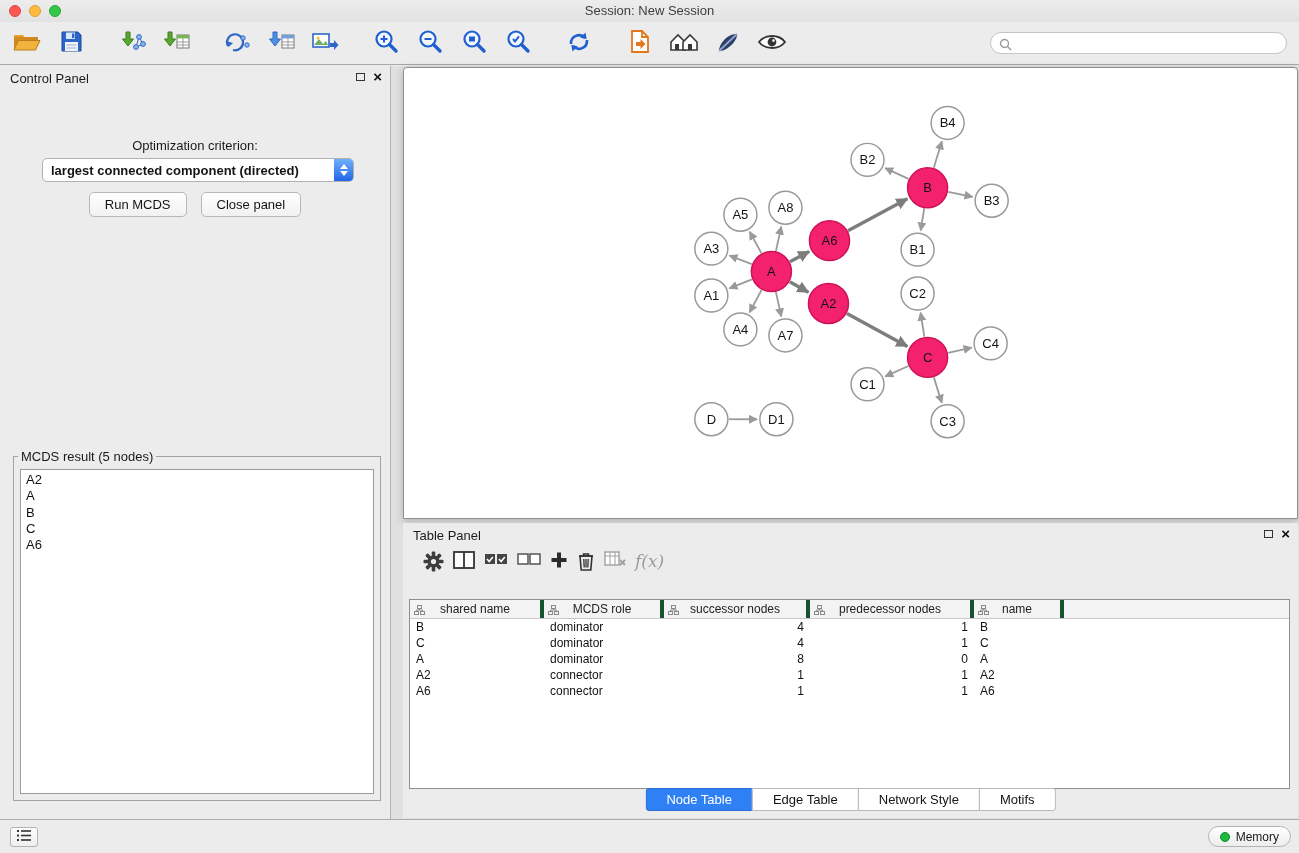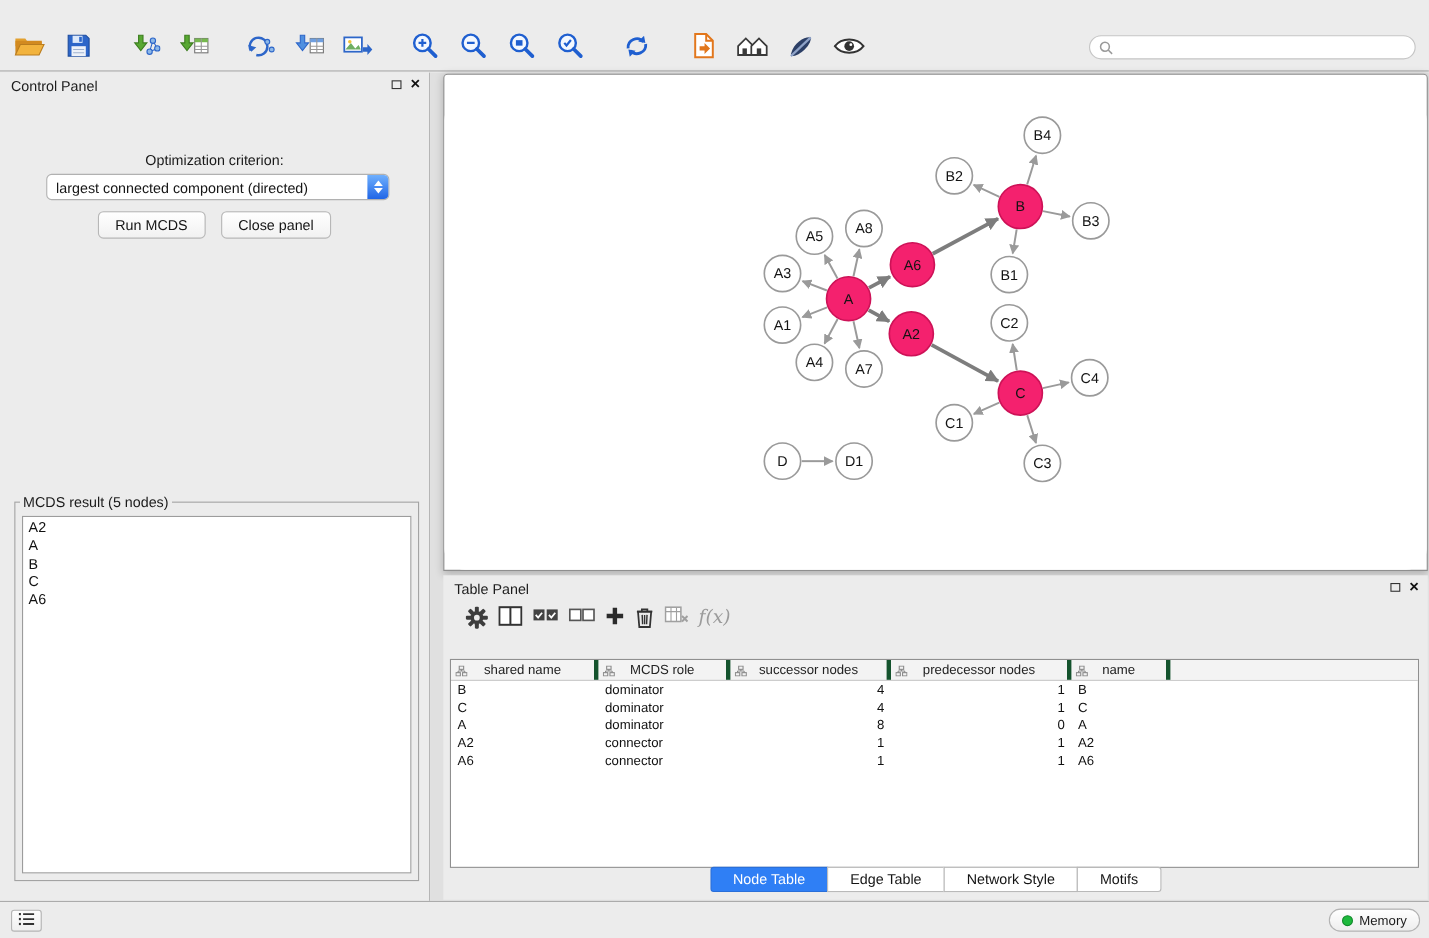--- a/index.html
+++ b/index.html
@@ -43,21 +43,21 @@
   .close-icon { font-size:15px; font-weight:bold; color:#111; line-height:14px; }
 
   
   .cp-tabs { position:absolute; top:31px; left:50%; transform:translateX(-50%); display:flex;
              border:1px solid #b6b6b6; border-radius:5px; overflow:hidden; background:#fbfbfb; }
   .cp-tab { font-size:13px; color:#1e1e1e; padding:4px 14px; border-left:1px solid #d2d2d2; }
   .cp-tab:first-child { border-left:none; }
   .cp-tab.active { background:#2f7ff5; color:#fff; }
   .cp-opt-label { position:absolute; top:72px; width:100%; text-align:center; font-size:13px; color:#1a1a1a; }
   .cp-dropdown { position:absolute; top:92px; left:42px; right:36px; height:24px; background:#fff;
-                 border:1px solid #b1b1b1; border-radius:5px; display:flex; align-items:center; }
+                 border:1px solid #b1b1b1; border-radius:5px; display:flex; align-items:center;font-weight:bold; }
   .cp-dropdown .dd-value { flex:1; font-size:13px; color:#151515; padding-left:8px; white-space:nowrap; overflow:hidden; }
   .dd-stepper { width:19px; height:100%; background:linear-gradient(#6fb0fe,#2065e6); border-radius:0 4px 4px 0;
                 display:flex; flex-direction:column; align-items:center; justify-content:center; gap:2px; }
   .dd-up { width:0; height:0; border-left:4px solid transparent; border-right:4px solid transparent; border-bottom:5px solid #fff; }
   .dd-down { width:0; height:0; border-left:4px solid transparent; border-right:4px solid transparent; border-top:5px solid #fff; }
   .cp-buttons { position:absolute; top:126px; width:100%; display:flex; justify-content:center; gap:14px; }
   .cp-btn { font-family:"Liberation Sans",sans-serif; font-size:13px; color:#141414; padding:4px 15px;
             background:linear-gradient(#ffffff,#f1f1f1); border:1px solid #b7b7b7; border-radius:5px; }
   .cp-fieldset { position:absolute; top:383px; left:13px; width:368px; height:352px;
                  border:1px solid #a3a3a3; padding:0; }
@@ -103,20 +103,28 @@
   .memory-btn { position:absolute; right:8px; top:6px; height:21px; border:1px solid #b3b3b3; border-radius:11px;
                 background:linear-gradient(#ffffff,#ededed); display:flex; align-items:center; gap:6px; padding:0 11px; }
   .memory-dot { width:10px; height:10px; border-radius:50%; background:#1db93c; border:1px solid #128a2b; }
   .memory-label { font-size:12px; color:#1a1a1a;text-align:center; }
 </style>
 </head>
 <body>
 
 <div class="app">
 
+  <div class="titlebar">
+    <div class="traffic">
+      <span class="light red"></span>
+      <span class="light yellow"></span>
+      <span class="light green"></span>
+    </div>
+    <div class="title-text">Session: New Session</div>
+  </div>
 
   <div class="toolbar">
     <div class="tb-group">
       <button class="tb">
           <span>
         <svg width="28" height="22" viewBox="0 0 28 22">
               <path d="M1 4 h9 l2 3 h13 v4 H1 Z" fill="#e2a02f"></path>
               <path d="M1 19 V6 h24 v3 H6 L1 19 Z" fill="#d28a20"></path>
               <path d="M1 19 L5.5 9.5 H27 L22.5 19 Z" fill="#f2b33d" stroke="#b97c1e"></path>
             </svg>

